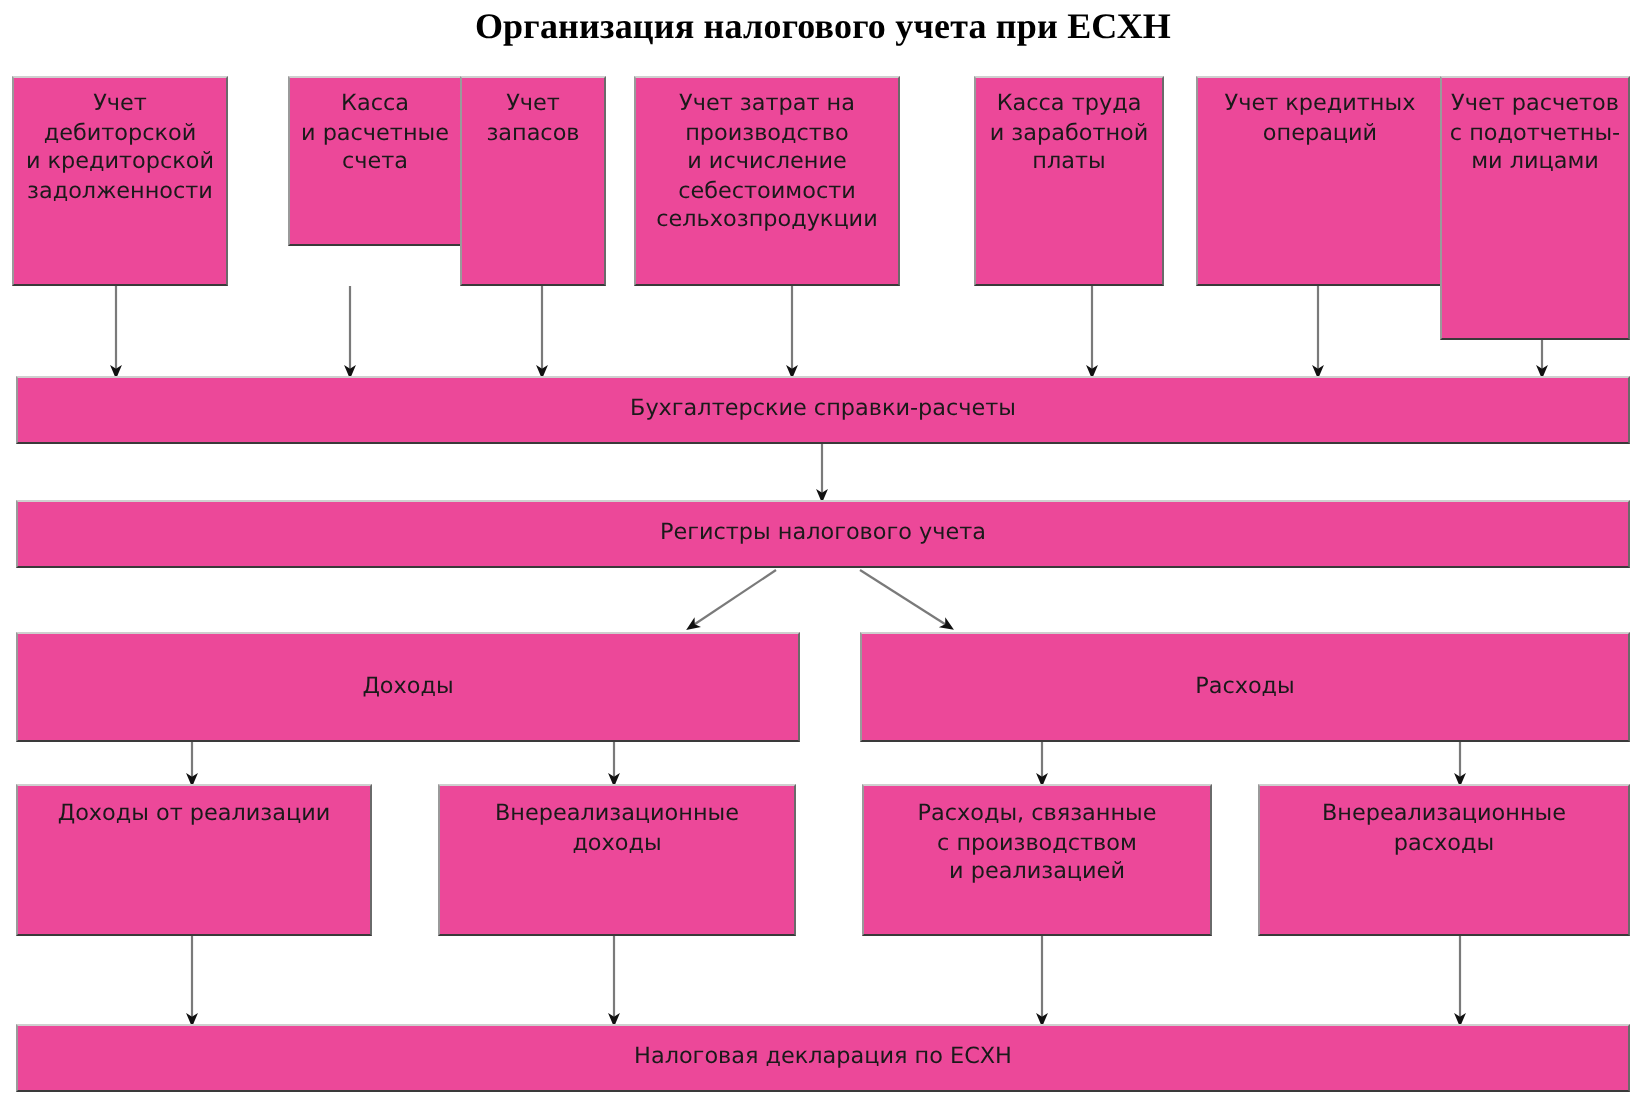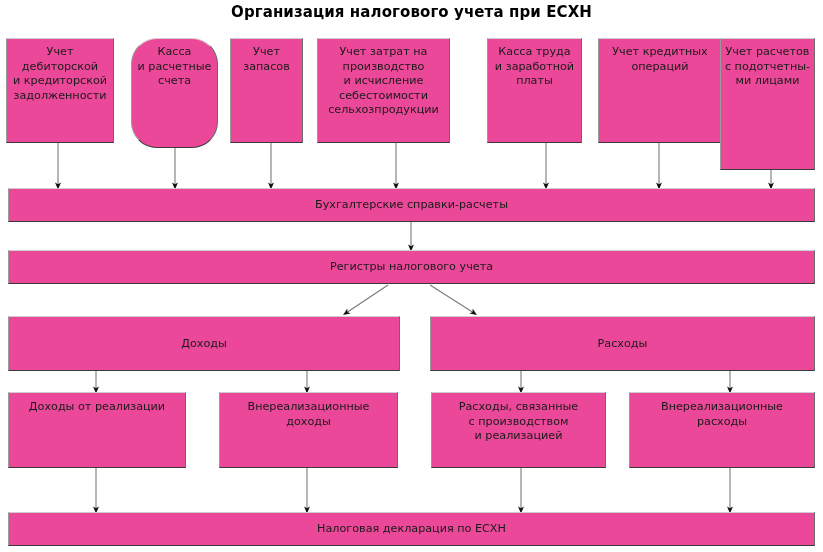--- a/index.html
+++ b/index.html
@@ -17,24 +17,25 @@
     position: relative;
     width: 823px;
     height: 552px;
   }
   .chart-title {
     position: absolute;
     left: 0;
     top: 3px;
     width: 823px;
     text-align: center;
-    font-size: 15px;
+    font-size: 18px;
     font-weight: bold;
     color: #000000;
     letter-spacing: 0.1px;
+    font-family: Liberation Serif, serif;
   }
   svg.layer {
     position: absolute;
     left: 0;
     top: 0;
     width: 823px;
     height: 552px;
   }
   .node {
     position: absolute;
@@ -103,21 +104,21 @@
       </g>
   </svg>
 
   <div id="nodes-layer">
       <div class="node top" style="left: 6px; top: 38px; width: 108px; height: 105px;">
         <div class="node-text">Учет
 дебиторской
 и кредиторской
 задолженности</div>
       </div>
-      <div class="node top" style="left: 131px; top: 38px; width: 87px; height: 110px; border-radius: 26px;">
+      <div class="node top" style="left: 144px; top: 38px; width: 87px; height: 85px;">
         <div class="node-text">Касса
 и расчетные
 счета</div>
       </div>
       <div class="node top" style="left: 230px; top: 38px; width: 73px; height: 105px;">
         <div class="node-text">Учет
 запасов</div>
       </div>
       <div class="node top" style="left: 317px; top: 38px; width: 133px; height: 105px;">
         <div class="node-text">Учет  затрат на

